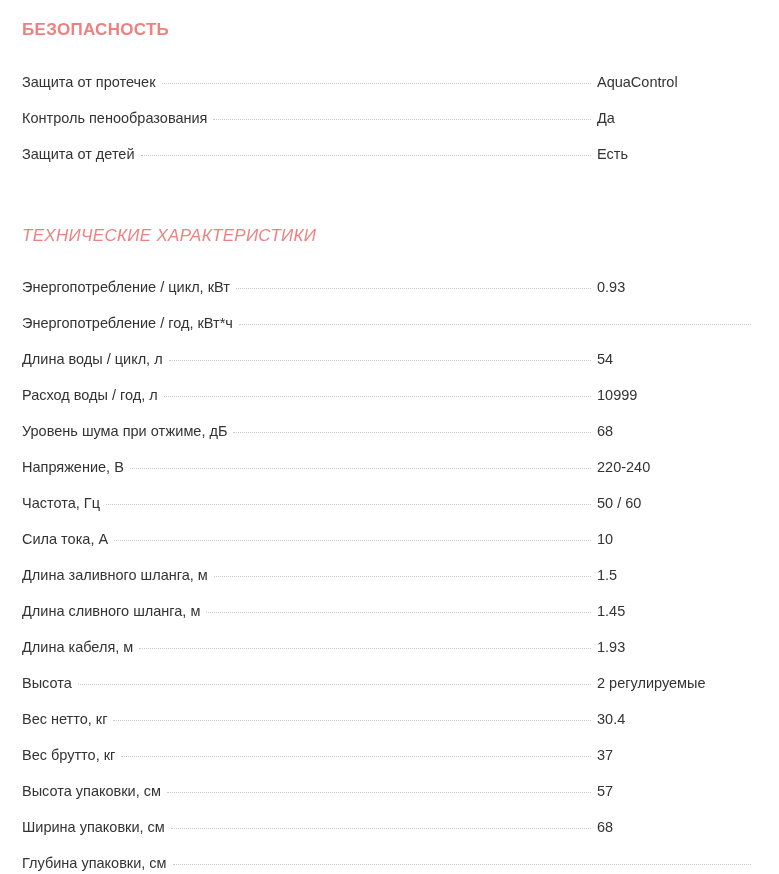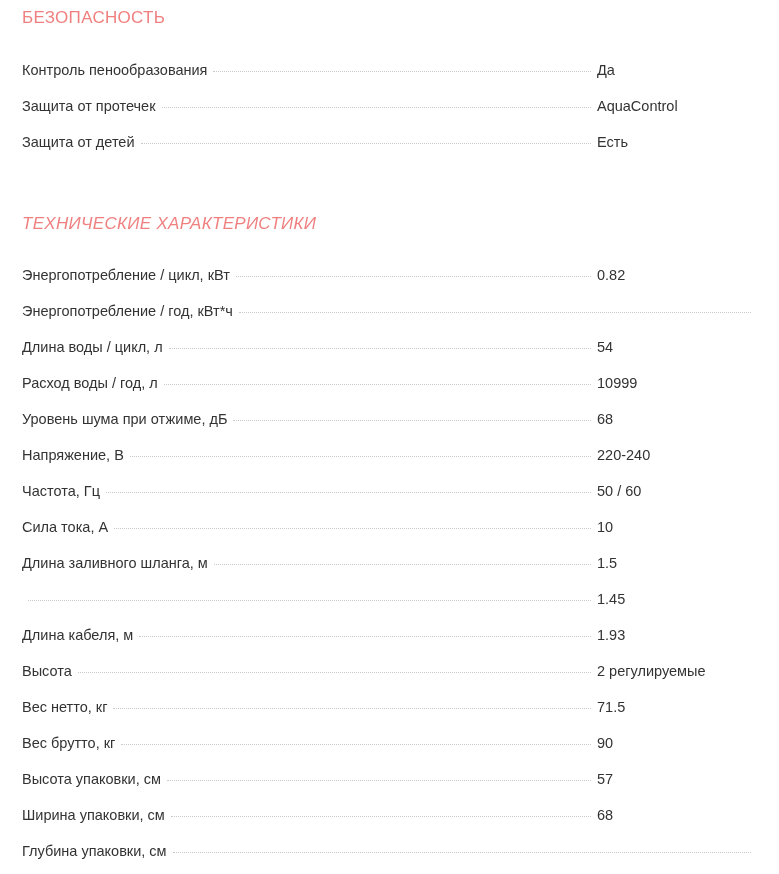--- a/index.html
+++ b/index.html
@@ -24,21 +24,22 @@
   }
   .section-title {
     color: #f08080;
     font-size: 17px;
     font-weight: 400;
     letter-spacing: 0.3px;
     margin: 0;
     padding: 0;
   }
   #section-security .section-title {
-    padding-top: 8px;
+    padding-top: 20px;
+    font-weight: bold;
   }
   #section-tech .section-title {
     padding-top: 54px;
     font-style: italic;
   }
   .spec-list {
     margin: 0;
     padding: 0;
     list-style: none;
   }
@@ -79,44 +80,44 @@
 </style>
 </head>
 <body>
 
 <div class="page">
 
   <section class="section" id="section-security">
     <h2 class="section-title">БЕЗОПАСНОСТЬ</h2>
     <ul class="spec-list">
       <li class="spec-row">
+        <span class="spec-label">Защита от протечек</span>
+        <span class="spec-dots"></span>
+        <span class="spec-value">AquaControl</span>
+      </li>
+      <li class="spec-row">
         <span class="spec-label">Контроль пенообразования</span>
         <span class="spec-dots"></span>
         <span class="spec-value">Да</span>
-      </li>
-      <li class="spec-row">
-        <span class="spec-label">Защита от протечек</span>
-        <span class="spec-dots"></span>
-        <span class="spec-value">AquaControl</span>
       </li>
       <li class="spec-row">
         <span class="spec-label">Защита от детей</span>
         <span class="spec-dots"></span>
         <span class="spec-value">Есть</span>
       </li>
     </ul>
   </section>
 
   <section class="section" id="section-tech">
     <h2 class="section-title">ТЕХНИЧЕСКИЕ ХАРАКТЕРИСТИКИ</h2>
     <ul class="spec-list">
       <li class="spec-row">
         <span class="spec-label">Энергопотребление / цикл, кВт</span>
         <span class="spec-dots"></span>
-        <span class="spec-value">0.82</span>
+        <span class="spec-value">0.93</span>
       </li>
       <li class="spec-row">
         <span class="spec-label">Энергопотребление / год, кВт*ч</span>
         <span class="spec-dots"></span>
       </li>
       <li class="spec-row">
         <span class="spec-label">Длина воды / цикл, л</span>
         <span class="spec-dots"></span>
         <span class="spec-value">54</span>
       </li>
@@ -144,42 +145,43 @@
         <span class="spec-label">Сила тока, А</span>
         <span class="spec-dots"></span>
         <span class="spec-value">10</span>
       </li>
       <li class="spec-row">
         <span class="spec-label">Длина заливного шланга, м</span>
         <span class="spec-dots"></span>
         <span class="spec-value">1.5</span>
       </li>
       <li class="spec-row">
+        <span class="spec-label">Длина сливного шланга, м</span>
         <span class="spec-dots"></span>
         <span class="spec-value">1.45</span>
       </li>
       <li class="spec-row">
         <span class="spec-label">Длина кабеля, м</span>
         <span class="spec-dots"></span>
         <span class="spec-value">1.93</span>
       </li>
       <li class="spec-row">
         <span class="spec-label">Высота</span>
         <span class="spec-dots"></span>
         <span class="spec-value">2 регулируемые</span>
       </li>
       <li class="spec-row">
         <span class="spec-label">Вес нетто, кг</span>
         <span class="spec-dots"></span>
-        <span class="spec-value">71.5</span>
+        <span class="spec-value">30.4</span>
       </li>
       <li class="spec-row">
         <span class="spec-label">Вес брутто, кг</span>
         <span class="spec-dots"></span>
-        <span class="spec-value">90</span>
+        <span class="spec-value">37</span>
       </li>
       <li class="spec-row">
         <span class="spec-label">Высота упаковки, см</span>
         <span class="spec-dots"></span>
         <span class="spec-value">57</span>
       </li>
       <li class="spec-row">
         <span class="spec-label">Ширина упаковки, см</span>
         <span class="spec-dots"></span>
         <span class="spec-value">68</span>

